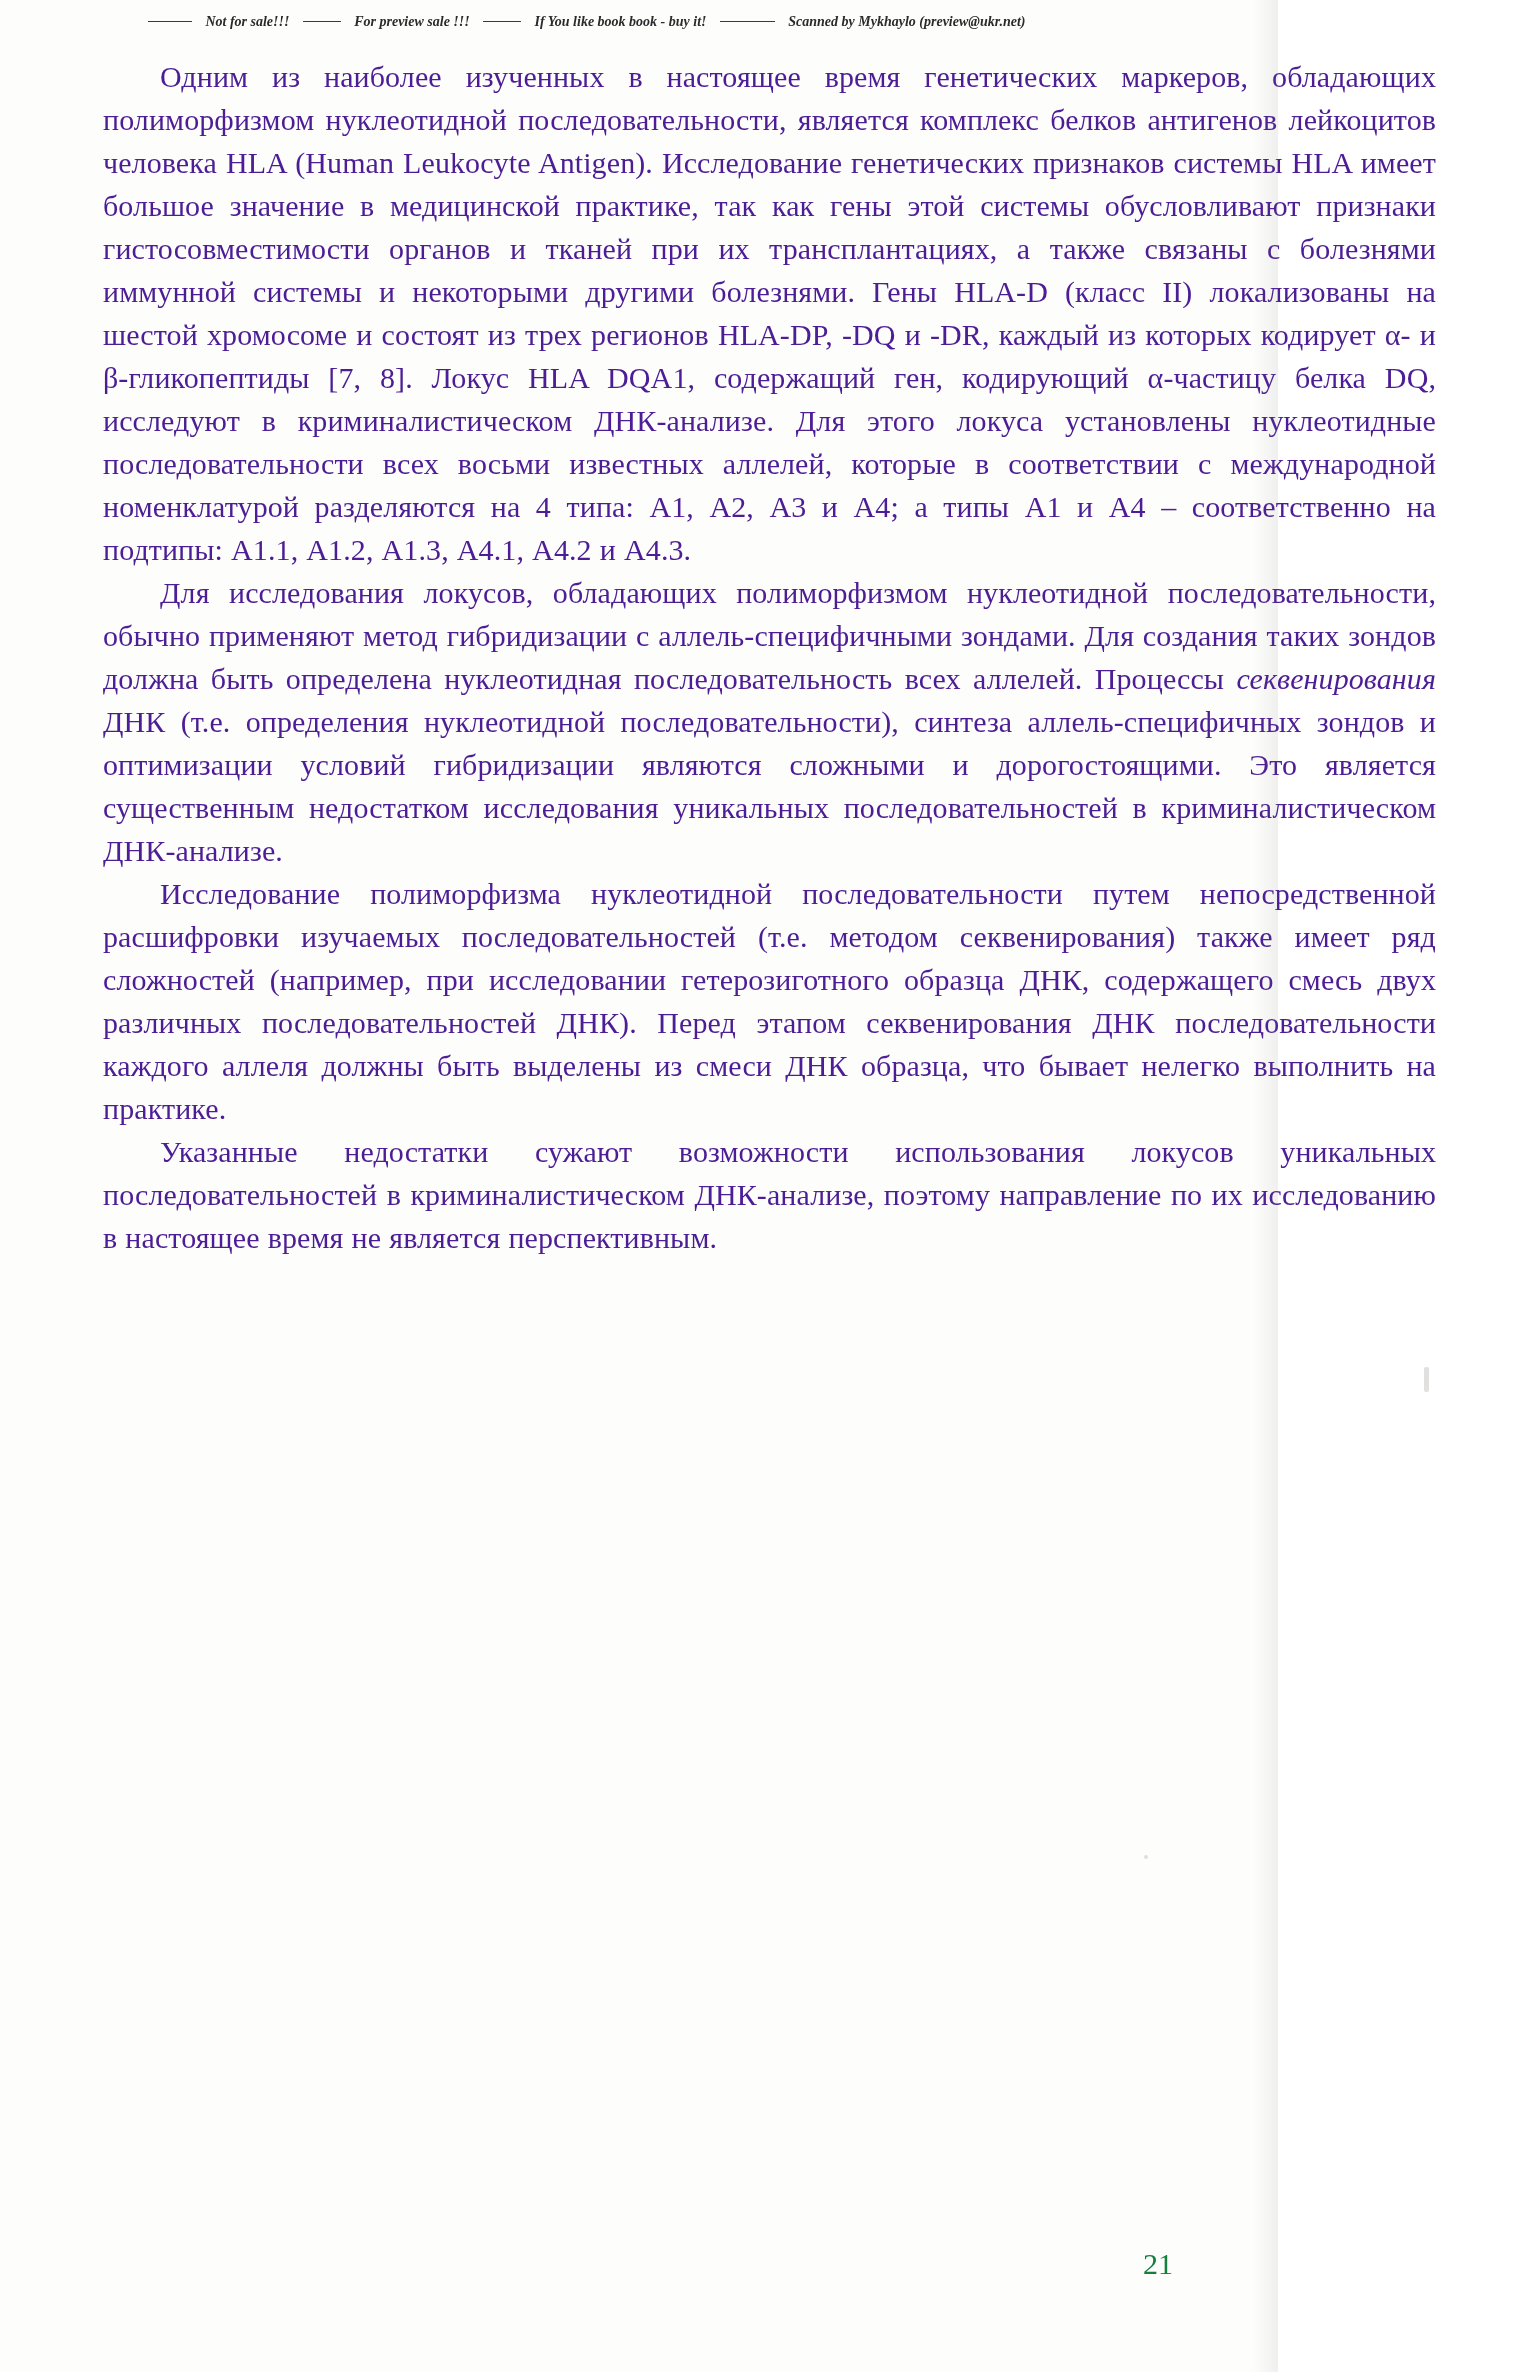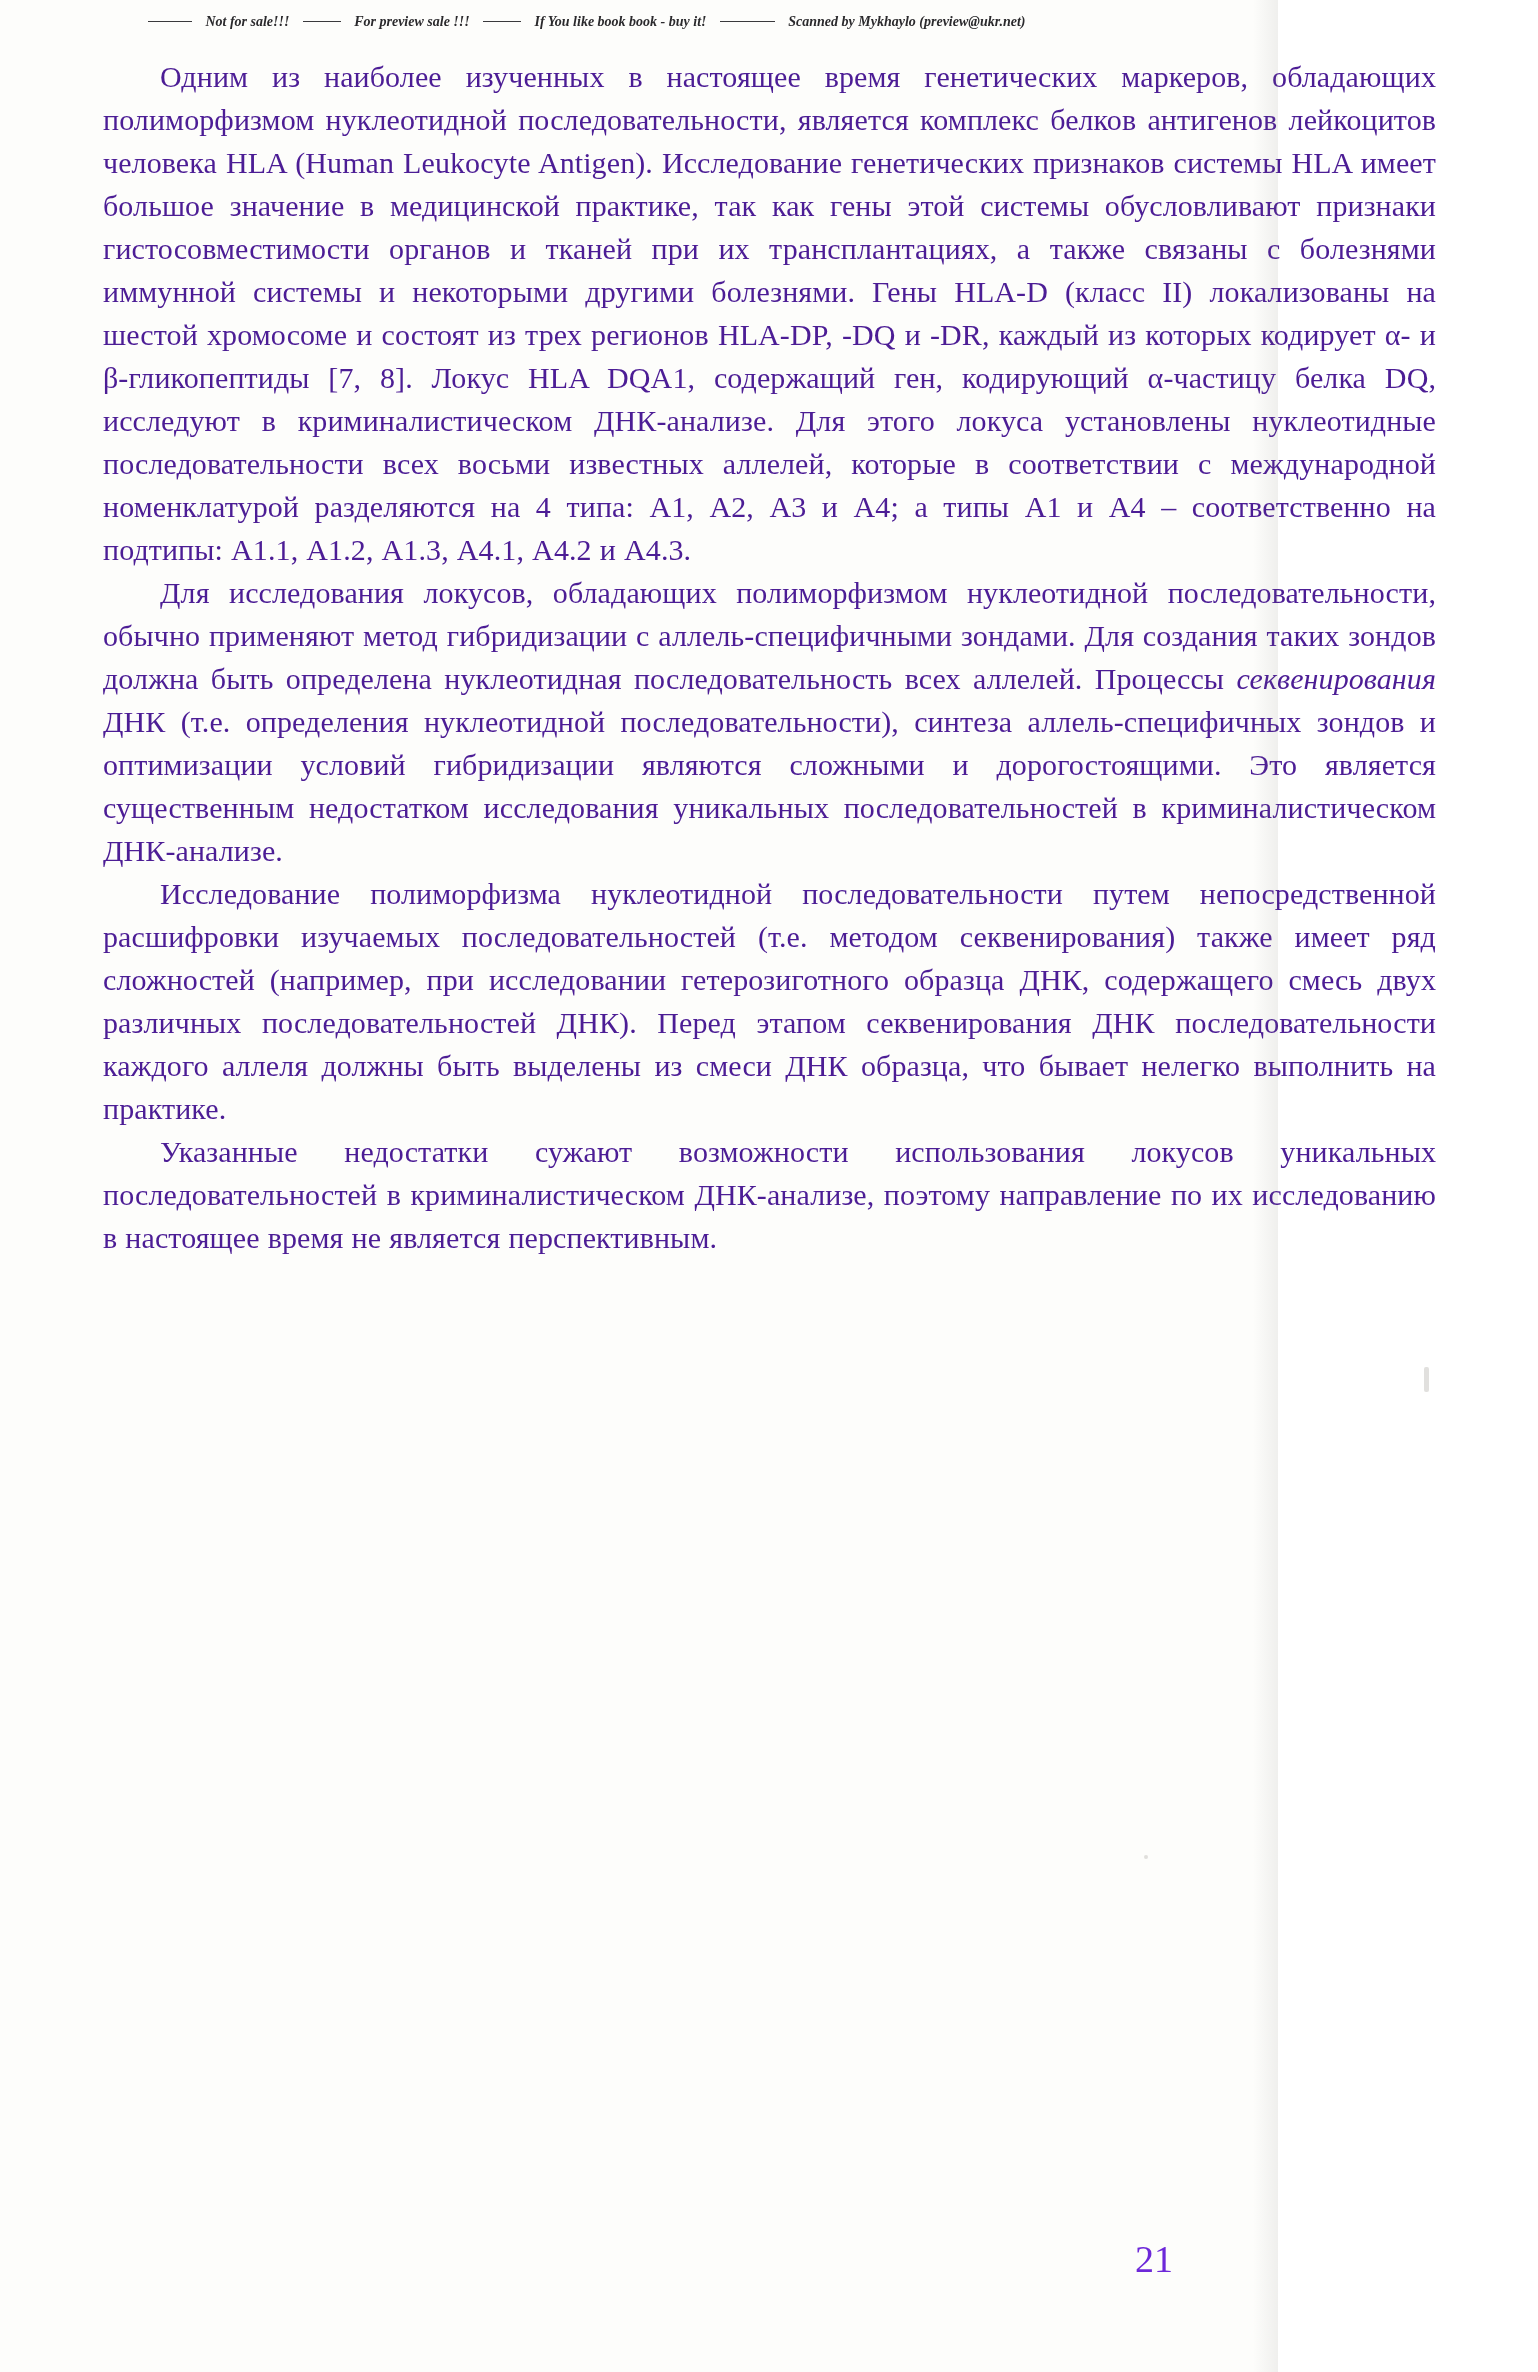--- a/index.html
+++ b/index.html
@@ -63,22 +63,22 @@
     letter-spacing: 0.1px;
     word-spacing: 0.5px;
     color: #4c1d95;
   }
   p.body + p.body { margin-top: 0px; }
   .italic { font-style: italic; margin-top: 40px; }
   .folio {
     position: absolute;
     right: 105px;
     bottom: 92px;
-    font-size: 38px;
-    color: #6d28d9;
+    font-size: 30px;
+    color: #15803d;
     font-family: "Liberation Serif", serif;
   }
   
   .speck {
     position: absolute;
     background: #c9c6c2;
     opacity: 0.55;
     border-radius: 50%;
   }
   .edge-shade {

